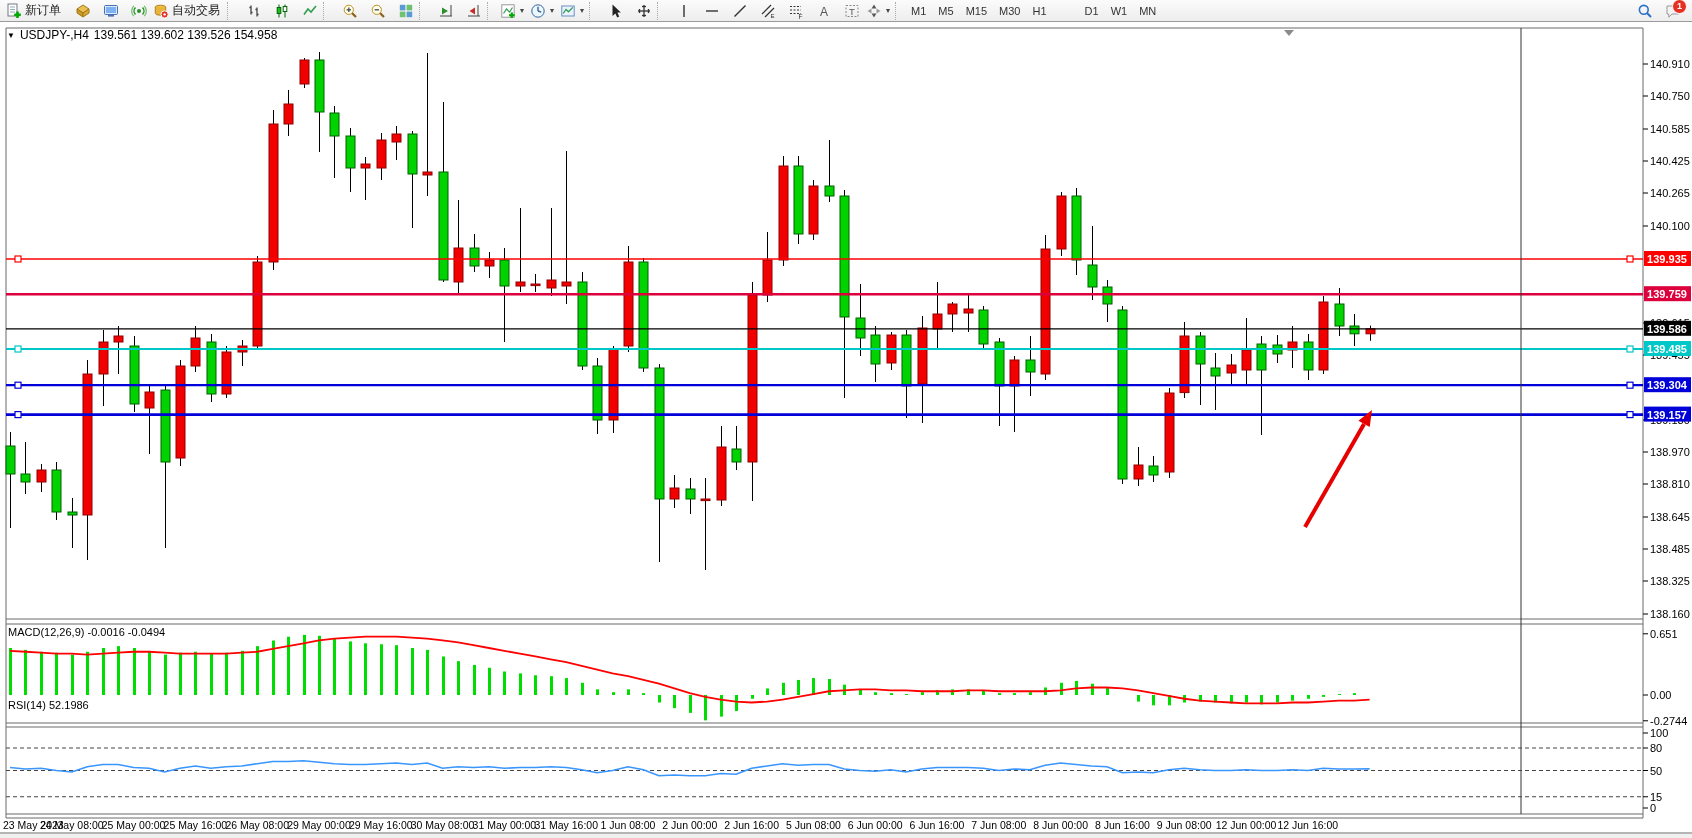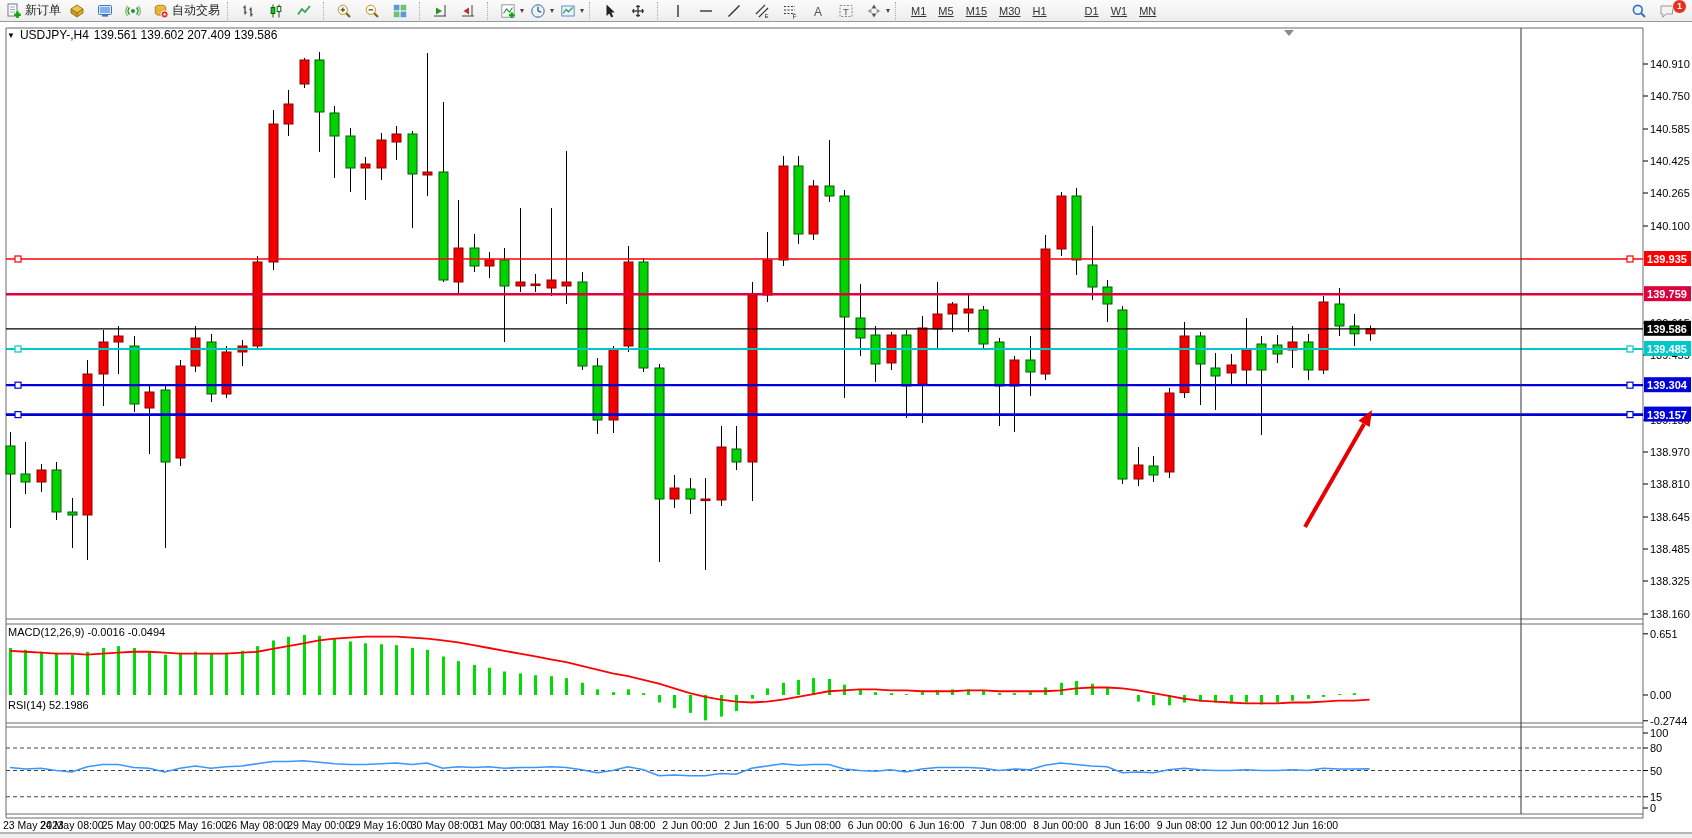--- a/index.html
+++ b/index.html
@@ -1,26 +1,26 @@
 <!DOCTYPE html>
 <html><head>
 <meta charset="utf-8">
 <style>
   html,body{margin:0;padding:0;background:#e8e8e8;font-family:"Liberation Sans",sans-serif;}
   .app{position:relative;width:1692px;height:838px;background:#f0f0f0;overflow:hidden;}
   
   .toolbar{position:absolute;top:0;left:0;width:1692px;height:22px;background:linear-gradient(#fbfbfb,#ededed);
            border-bottom:1px solid #9a9a9a;display:flex;align-items:center;padding-left:3px;box-sizing:border-box;}
-  .tbtn{height:20px;min-width:22px;display:flex;align-items:center;justify-content:space-between;gap:3px;
+  .tbtn{height:20px;min-width:22px;display:flex;align-items:center;justify-content:flex-end;gap:3px;
         padding:0 2px;border:1px solid transparent;border-radius:2px;cursor:default;}
   .tbtn svg{width:16px;height:16px;display:block;}
   .tlabel{font-size:12px;color:#222;white-space:nowrap;padding-right:2px;}
   .dd{font-size:8px;color:#444;margin-left:1px;}
   .sep{width:7px;height:18px;margin:0 2px;border-left:1px dotted #aaa;}
-  .tf{font-size:11px;color:#333;padding:0 5px;height:18px;display:flex;align-items:center;border:1px solid transparent;text-decoration:underline;}
+  .tf{font-size:11px;color:#333;padding:0 5px;height:18px;display:flex;align-items:center;border:1px solid transparent;}
   .tf.active{background:#fdfdfd;border:1px solid #9a9a9a;box-shadow:inset 0 1px 2px rgba(0,0,0,.15);margin-top:40px;}
   .spacer{flex:1;}
   .notif{position:relative;}
   .badge{position:absolute;top:-2px;right:-4px;background:#e53022;color:#fff;font-size:9px;font-weight:bold;
          border-radius:50%;width:13px;height:13px;line-height:13px;text-align:center;border:1px solid #fff;}
   
   .chart-window{position:absolute;top:22px;left:0;width:1692px;height:810px;background:#ffffff;
                 border-bottom:2px solid #b5b5b5;}
   #chart-svg{position:absolute;left:0;top:0;}
   .chart-title{position:absolute;left:7px;top:6px;font-size:12px;color:#000;display:flex;align-items:center;gap:5px;}
@@ -714,21 +714,21 @@
           <text x="1307.8" y="807" font-size="10.5" fill="#000" font-family="Liberation Sans" text-anchor="middle">12 Jun 16:00</text>
         </g>
         <g>
           <line x1="1305" y1="505" x2="1364.049000323033" y2="401.88458152545" stroke="#e60000" stroke-width="4"></line>
           <polygon points="1372,388 1369.689611567747,405.1146751442179 1358.4083890783188,398.6544879066821" fill="#e60000"></polygon>
         </g>
       </svg>
     <div class="chart-title">
       <span class="tri">▼</span>
       <span>USDJPY-,H4</span>
-      <span>139.561 139.602 207.409 139.586</span>
+      <span>139.561 139.602 139.526 154.958</span>
     </div>
     <div class="ind-label macd-lab">
       <span>MACD(12,26,9)</span>&nbsp;<span>-0.0016 -0.0494</span>
     </div>
     <div class="ind-label rsi-lab">
       <span>RSI(14)</span>&nbsp;<span>52.1986</span>
     </div>
   </div>
 </div>
 

